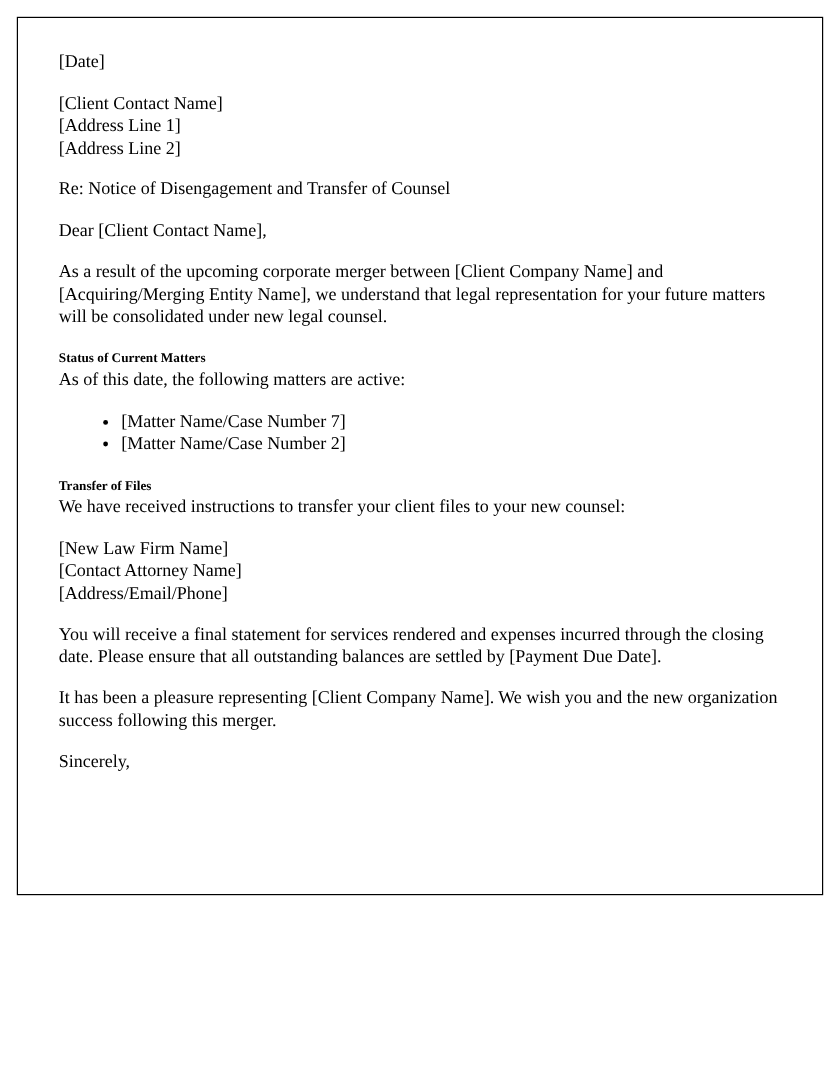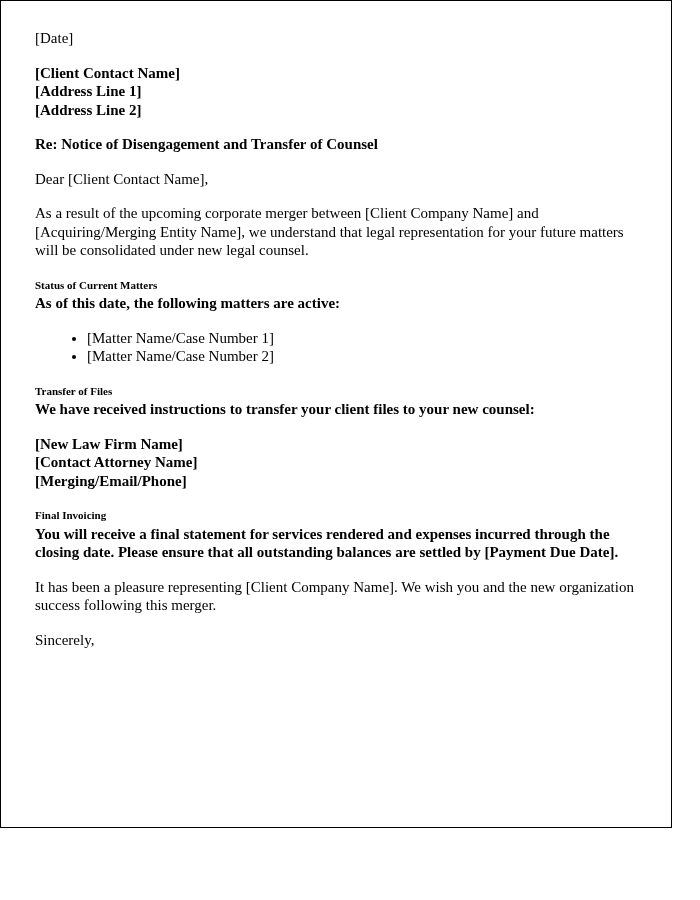--- a/index.html
+++ b/index.html
@@ -8,42 +8,42 @@
     background: #ffffff;
   }
   body {
     width: 700px;
     height: 900px;
     font-family: "Liberation Serif", "DejaVu Serif", serif;
     color: #000000;
   }
   .page {
     box-sizing: border-box;
+    margin: 14px;
     width: 672px;
-    height: 828px;
+    height: 732px;
     border: 1px solid #000000;
     padding: 28px 34px;
     overflow: hidden;
     font-size: 15px;
     line-height: 18.5px;
   }
   .block {
     margin: 0 0 16px 0;
   }
   .block p, .block h3 {
     margin: 0;
-    font-weight: bold;
   }
   h3 {
     font-size: 11px;
     line-height: 18.5px;
     font-weight: bold;
   }
   .bold {
-    font-weight: bold;
+    font-weight: normal;
   }
   ul.block {
     margin: 0 0 16px 0;
     padding-left: 52px;
   }
   ul.block li {
     margin: 0;
   }
   .addr-line {
     margin: 0;
@@ -68,38 +68,37 @@
 
   <p class="block">As a result of the upcoming corporate merger between [Client Company Name] and [Acquiring/Merging Entity Name], we understand that legal representation for your future matters will be consolidated under new legal counsel.</p>
 
 
   <div class="block">
     <h3>Status of Current Matters</h3>
     <p>As of this date, the following matters are active:</p>
   </div>
 
   <ul class="block">
-    <li>[Matter Name/Case Number 1]</li>
+    <li>[Matter Name/Case Number 7]</li>
     <li>[Matter Name/Case Number 2]</li>
   </ul>
 
   <div class="block">
     <h3>Transfer of Files</h3>
     <p>We have received instructions to transfer your client files to your new counsel:</p>
   </div>
 
   <div class="block">
     <p class="addr-line">[New Law Firm Name]</p>
     <p class="addr-line">[Contact Attorney Name]</p>
-    <p class="addr-line">[Merging/Email/Phone]</p>
+    <p class="addr-line">[Address/Email/Phone]</p>
   </div>
 
 
   <div class="block">
-    <h3>Final Invoicing</h3>
     <p>You will receive a final statement for services rendered and expenses incurred through the closing date. Please ensure that all outstanding balances are settled by [Payment Due Date].</p>
   </div>
 
   <p class="block">It has been a pleasure representing [Client Company Name]. We wish you and the new organization success following this merger.</p>
 
   <p class="block">Sincerely,</p>
 
 </div>
 
 </body></html>

